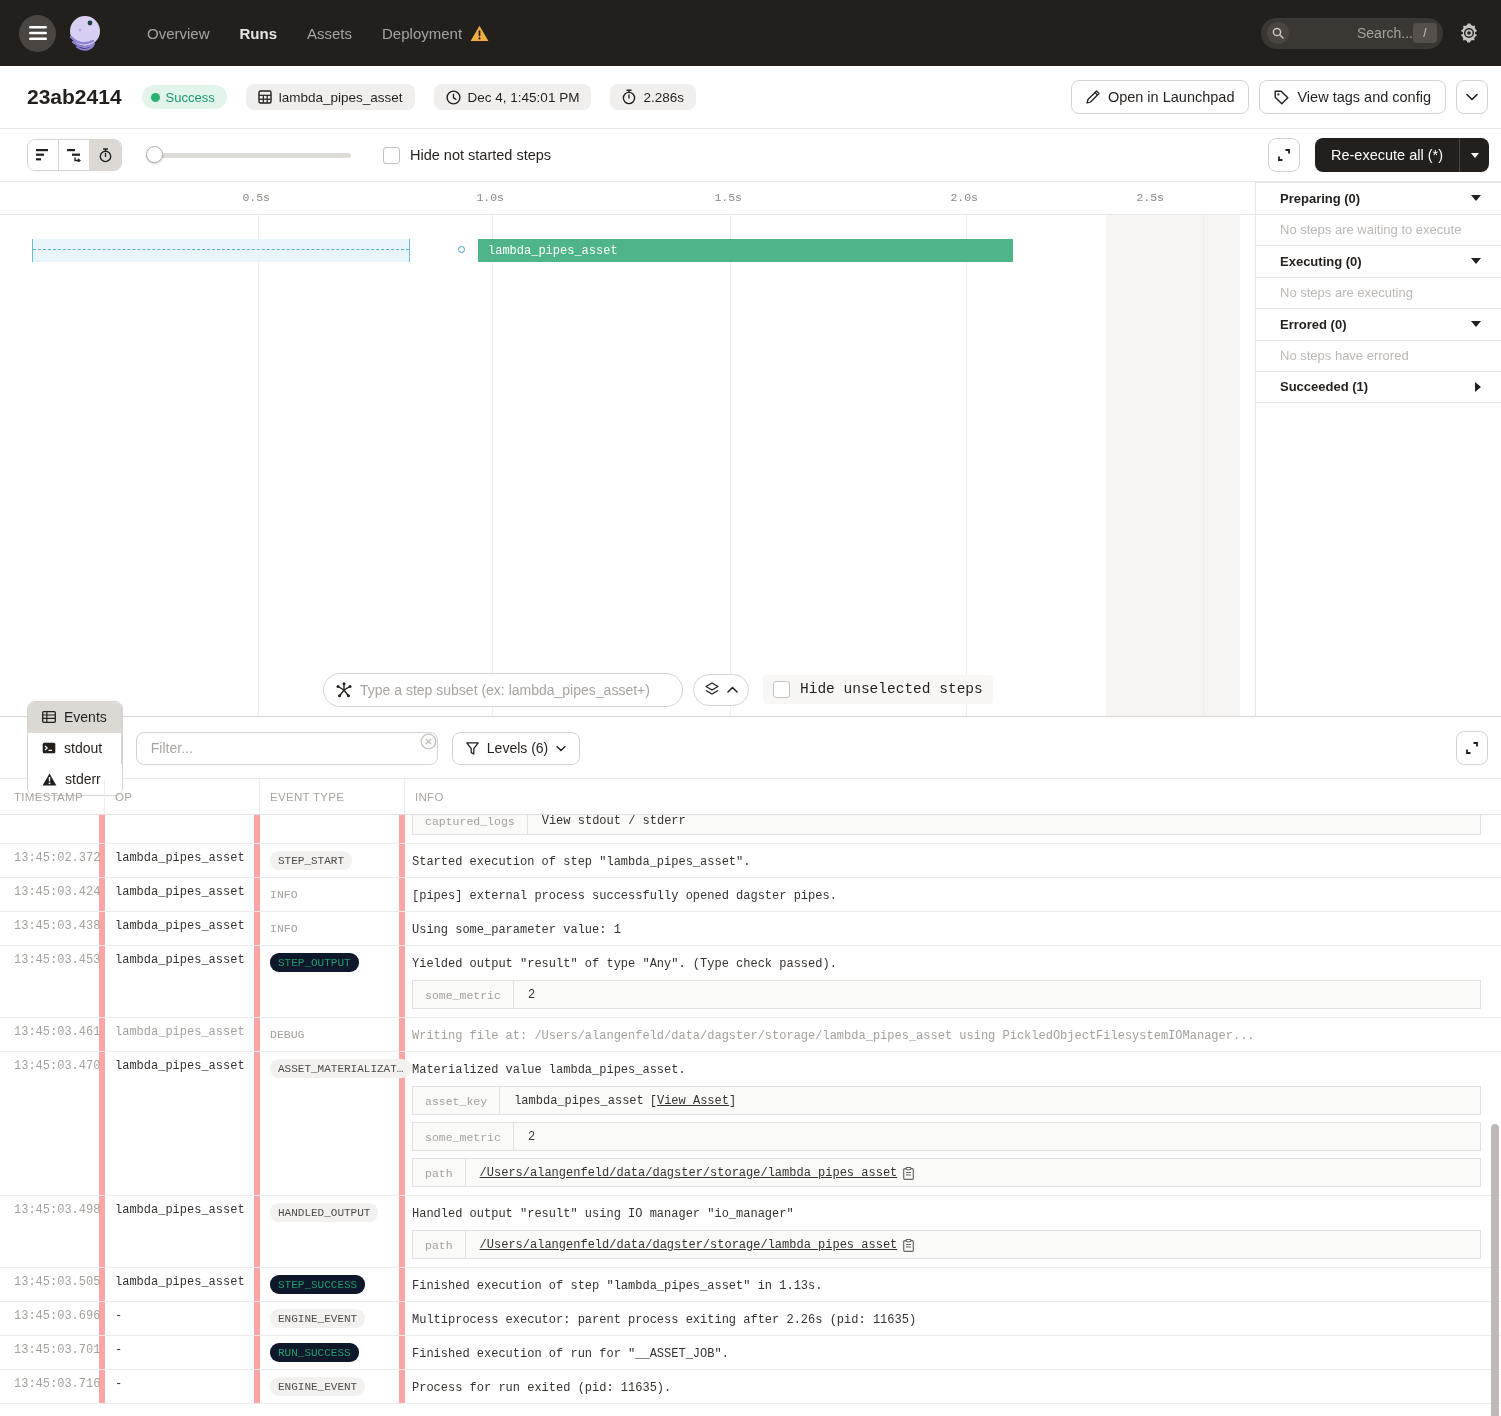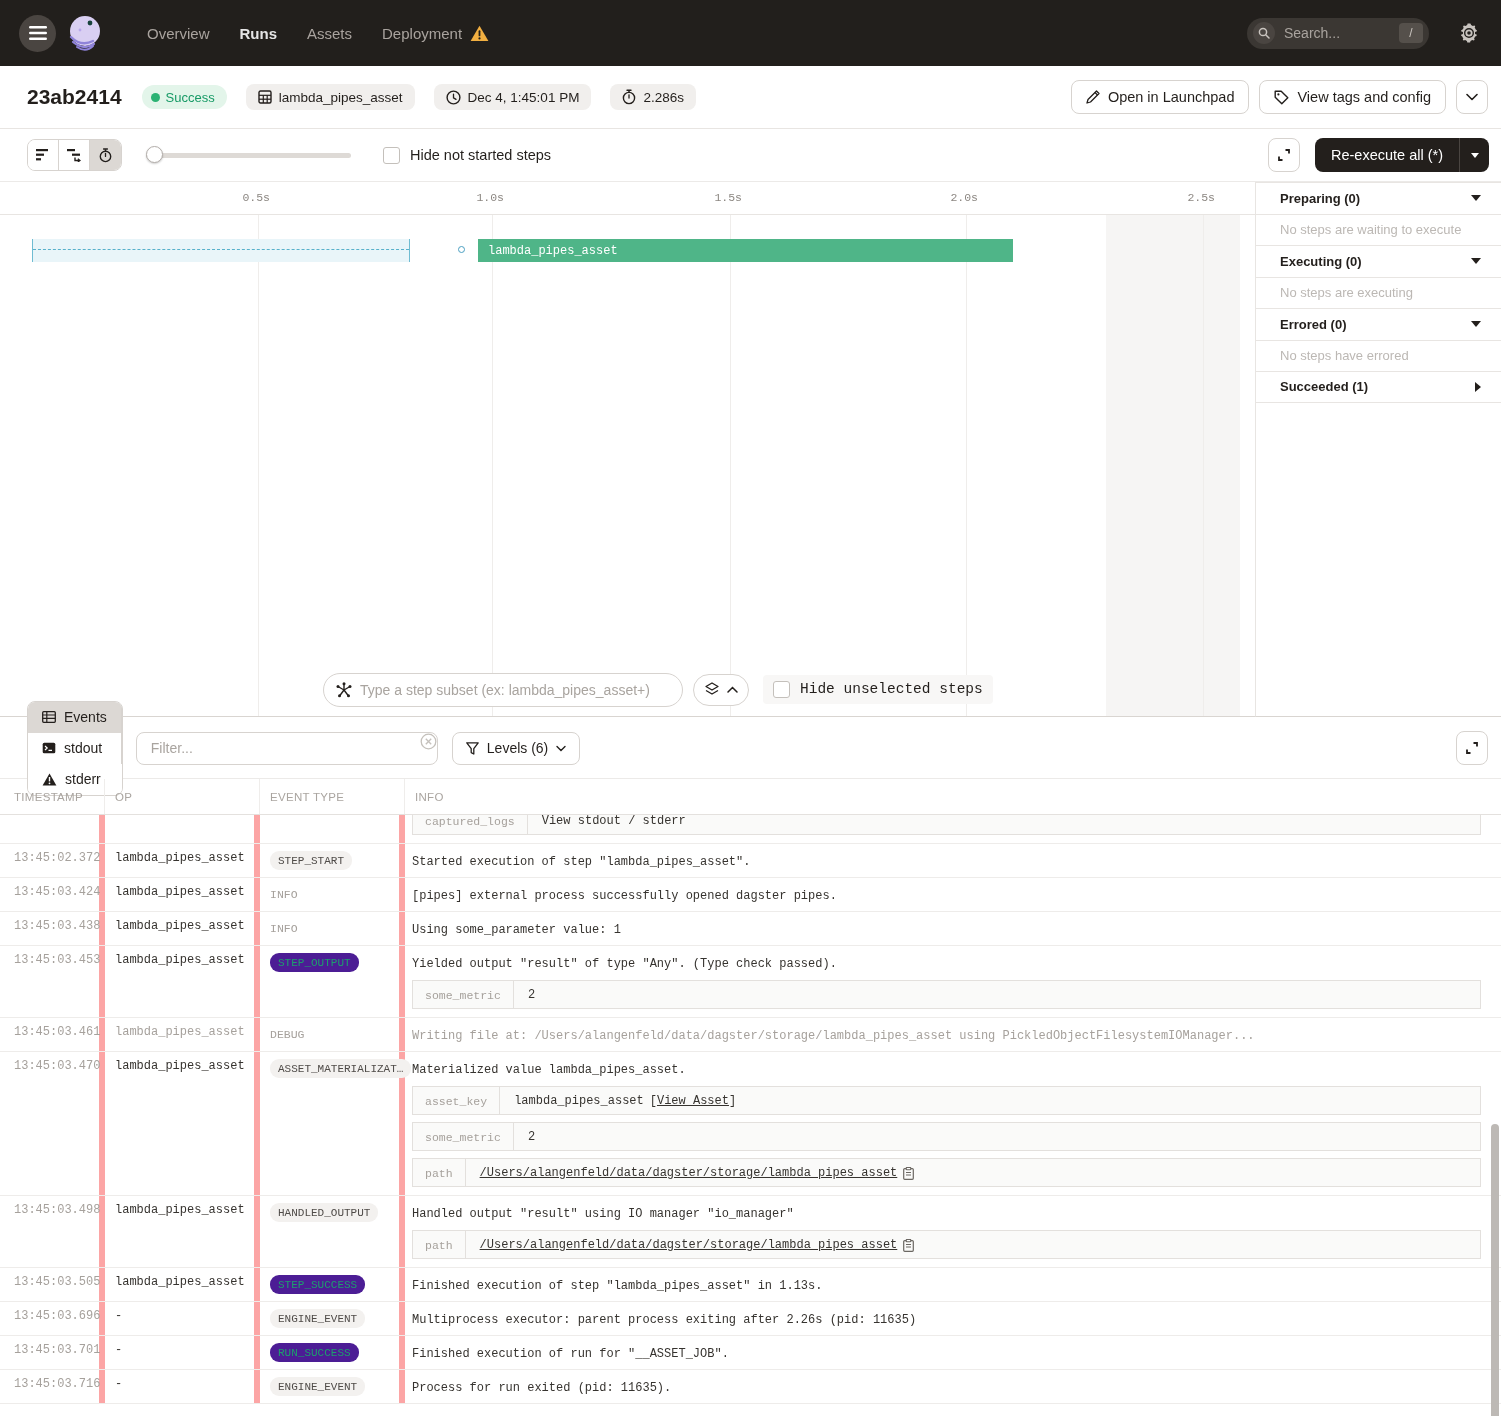--- a/index.html
+++ b/index.html
@@ -10,21 +10,21 @@
   
   .topnav { position:absolute; left:0; top:0; width:1501px; height:66px; background:#221f1c;
     display:flex; align-items:center; }
   .hamburger { width:37px; height:37px; border-radius:50%; background:#4a4541; margin-left:19px;
     display:flex; align-items:center; justify-content:center; cursor:pointer; }
   .logo { width:44px; height:44px; margin-left:7px; }
   .navlinks { display:flex; align-items:center; gap:30px; margin-left:40px; }
   .navlink { color:#a9a39e; font-size:15px; cursor:pointer; }
   .navlink.active { color:#e5e5e5; font-weight:bold; }
   .navlink-wrap { display:flex; align-items:center; gap:8px; }
-  .nav-right { margin-left:auto; display:flex; align-items:center; margin-right:22px; gap:30px; }
+  .nav-right { margin-left:auto; display:flex; align-items:center; margin-right:22px; gap:16px;text-align:right; }
   .searchpill { width:182px; height:31px; background:#3b3733; border-radius:16px; display:flex;
     align-items:center; padding:0 6px 0 6px; }
   .search-circle { width:22px; height:22px; border-radius:50%; background:#4a4541; display:flex;
     align-items:center; justify-content:center; }
   .search-ph { color:#a9a39e; font-size:14px; margin-left:9px; flex:1; }
   .slashkey { width:24px; height:20px; background:#55504b; border-radius:4px; color:#c9c4bf;
     font-size:12px; display:flex; align-items:center; justify-content:center; }
 
   
   .runheader { position:absolute; left:0; top:66px; width:1501px; height:63px; background:#fff;
@@ -127,21 +127,21 @@
     font-size:12px; }
   .trow > div { border-right:6px solid #fca5a5; padding-top:7px; padding-bottom:6px; }
   .trow > div:last-child { border-right:none; }
   .c-ts { color:#a6a19c; padding-left:14px; }
   .c-op { color:#36332f; padding-left:10px; }
   .c-type { padding-left:10px; }
   .c-info { padding-left:7px; padding-right:12px; }
   .infoText { color:#36332f; line-height:17px; padding-top:3px; }
   .dim { color:#a6a19c !important; }
   .pill { display:inline-block; font-size:11px; padding:4px 8px 3px; border-radius:9px; white-space:nowrap; }
-  .pill.green { background:#4c1d95; color:#1e9e6e; }
+  .pill.green { background:#0f172a; color:#1e9e6e; }
   .pill.gray { background:#f3f1ef; color:#4f4b48; }
   .plainType { color:#a6a19c; font-size:11.5px; padding-top:3px; display:inline-block; }
   .metabox { display:flex; align-items:stretch; border:1px solid #e3e0dd; background:#fafaf9;
     margin:7px 8px 2px 0; }
   .metakey { color:#a6a19c; font-size:11.5px; padding:7px 12px 6px; border-right:1px solid #e3e0dd;
     white-space:nowrap; display:flex; align-items:center; }
   .metaval { color:#36332f; font-size:12px; padding:7px 14px 6px; display:flex; align-items:center; gap:6px; }
   .metaval .lnk { text-decoration:underline; cursor:pointer; }
   .clipped { height:29px; overflow:hidden; }
   .clipped > div { padding-top:0; }
@@ -309,21 +309,21 @@
   <div class="g-grid" style="left:258px;"></div>
   <div class="g-grid" style="left:492px;"></div>
   <div class="g-grid" style="left:730px;"></div>
   <div class="g-grid" style="left:966px;"></div>
   <div class="g-grid" style="left:1203px;"></div>
   <div class="g-timeline">
     <span class="g-tick-label" style="left:270px;">0.5s</span>
     <span class="g-tick-label" style="left:504px;">1.0s</span>
     <span class="g-tick-label" style="left:742px;">1.5s</span>
     <span class="g-tick-label" style="left:978px;">2.0s</span>
-    <span class="g-tick-label" style="left:1215px;font-family:Liberation Mono, monospace;">2.5s</span>
+    <span class="g-tick-label" style="left:1164px;font-family:Liberation Mono, monospace;">2.5s</span>
   </div>
   <div class="g-bluebox">
       <div class="dash"></div>
     </div>
   <div class="g-marker"></div>
   <div class="g-bar">
     <span>lambda_pipes_asset</span>
   </div>
   <div class="g-controls">
     <div class="stepinput">

